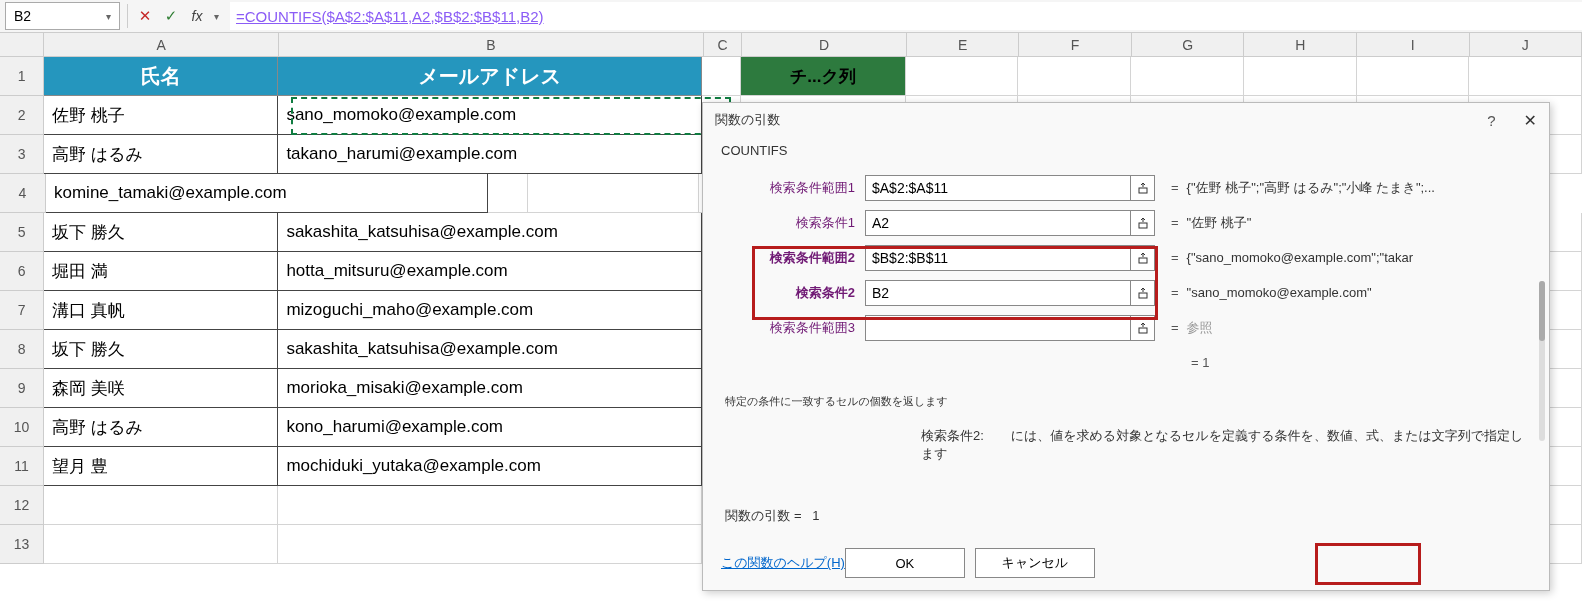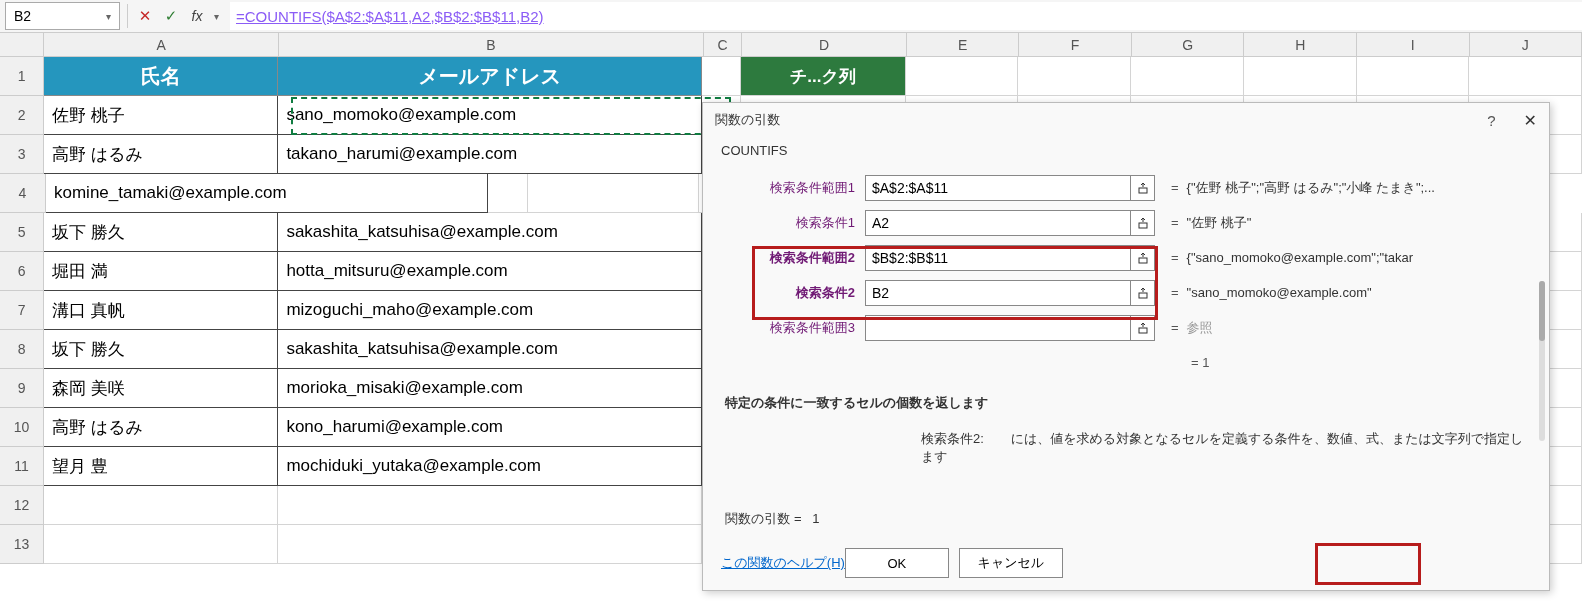--- a/index.html
+++ b/index.html
@@ -25,21 +25,21 @@
     .col-header { border-right: 1px solid #ccc; display: flex; align-items: center; justify-content: center; color: #555; font-size: 14px; background: #f0f0f0; }
     .col-A { width: 244px; } .col-B { width: 442px; } .col-C { width: 40px; }
     .col-D { width: 171px; } .col-other { width: 117px; }
     
     .row { display: flex; height: 39px; }
     .row-header { width: 46px; display: flex; align-items: center; justify-content: center; background: #f0f0f0; border-right: 1px solid #ccc; border-bottom: 1px solid #ccc; color: #555; font-size: 14px; }
     .cell { border-right: 1px solid #d4d4d4; border-bottom: 1px solid #d4d4d4; padding: 0 8px; display: flex; align-items: center; font-size: 17px; color: #000; overflow: hidden; }
     
     .header-cell { background: #2596be; color: #fff; font-weight: bold; justify-content: center; font-size: 20px; border-right: 1px solid #888; border-bottom: 1px solid #888; }
     .data-cell { background: #fff; border-right: 1px solid #444; border-bottom: 1px solid #444; }
-    .check-header { background: #2d7a3e; color: #ffffff; justify-content: center; font-weight: bold; }
+    .check-header { background: #2d7a3e; color: #000000; justify-content: center; font-weight: bold; }
     
     .active-selection { position: absolute; border: 2px dashed #107c41; pointer-events: none; }
     
     
     .dialog { position: absolute; top: 102px; left: 702px; width: 848px; height: 489px; background: #f9f9f9; border: 1px solid #bbb; box-shadow: 2px 2px 8px rgba(0,0,0,0.2); font-size: 13px; }
     .dialog-title { display: flex; justify-content: space-between; align-items: center; height: 34px; padding: 0 12px; }
     .dialog-title-text { color: #333; font-size: 13px; text-align: right; }
     .dialog-title-actions { display: flex; gap: 28px; align-items: center; }
     .help-icon { font-size: 15px; color: #555; }
     .close-icon { font-size: 16px; color: #333; }
@@ -54,30 +54,30 @@
     .arg-ref-btn { width: 24px; height: 26px; border: 1px solid #888; border-left: none; background: #fff; display: flex; align-items: center; justify-content: center; font-size: 12px; }
     .arg-result { margin-left: 10px; font-size: 13px; color: #333; display: flex; align-items: center; gap: 8px; }
     .arg-result-eq { color: #555; }
     .arg-result-val { color: #333; }
     .arg-result-val.dim { color: #999; }
     
     .red-box { border: 3px solid #b71c1c; position: absolute; pointer-events: none; }
     .red-box-args { top: 246px; left: 752px; width: 406px; height: 74px; }
     .red-box-ok { top: 543px; left: 1315px; width: 106px; height: 42px; }
     
-    .desc-line { font-size: 13px; color: #333; margin-top: 24px; padding-left: 4px; font-weight: bold; }
+    .desc-line { font-size: 11px; color: #333; margin-top: 24px; padding-left: 4px; }
     .desc-arg { margin-top: 18px; padding-left: 200px; font-size: 13px; color: #333; }
     .desc-arg-name { display: inline-block; width: 86px; }
     
     .result-line { margin-top: 44px; font-size: 13px; color: #333; padding-left: 4px; }
     
     .dialog-footer { position: absolute; bottom: 12px; left: 18px; right: 18px; display: flex; justify-content: flex-start; align-items: center; }
     .help-link { color: #0066cc; text-decoration: underline; font-size: 13px; }
     .dialog-buttons { display: flex; gap: 10px; }
-    .dlg-btn { width: 104px; height: 30px; border: 1px solid #888; background: #fff; font-size: 13px; display: flex; align-items: center; justify-content: center; }
+    .dlg-btn { width: 120px; height: 30px; border: 1px solid #888; background: #fff; font-size: 13px; display: flex; align-items: center; justify-content: center; }
     
     .scroll-ind { position: absolute; right: 4px; top: 178px; width: 6px; height: 160px; background: #ddd; border-radius: 3px; }
     .scroll-thumb { position: absolute; top: 0; width: 6px; height: 60px; background: #aaa; border-radius: 3px; }
   </style>
 </head>
 <body>
 
 <div class="formula-bar">
   <div class="name-box">
     <span>B2</span>

